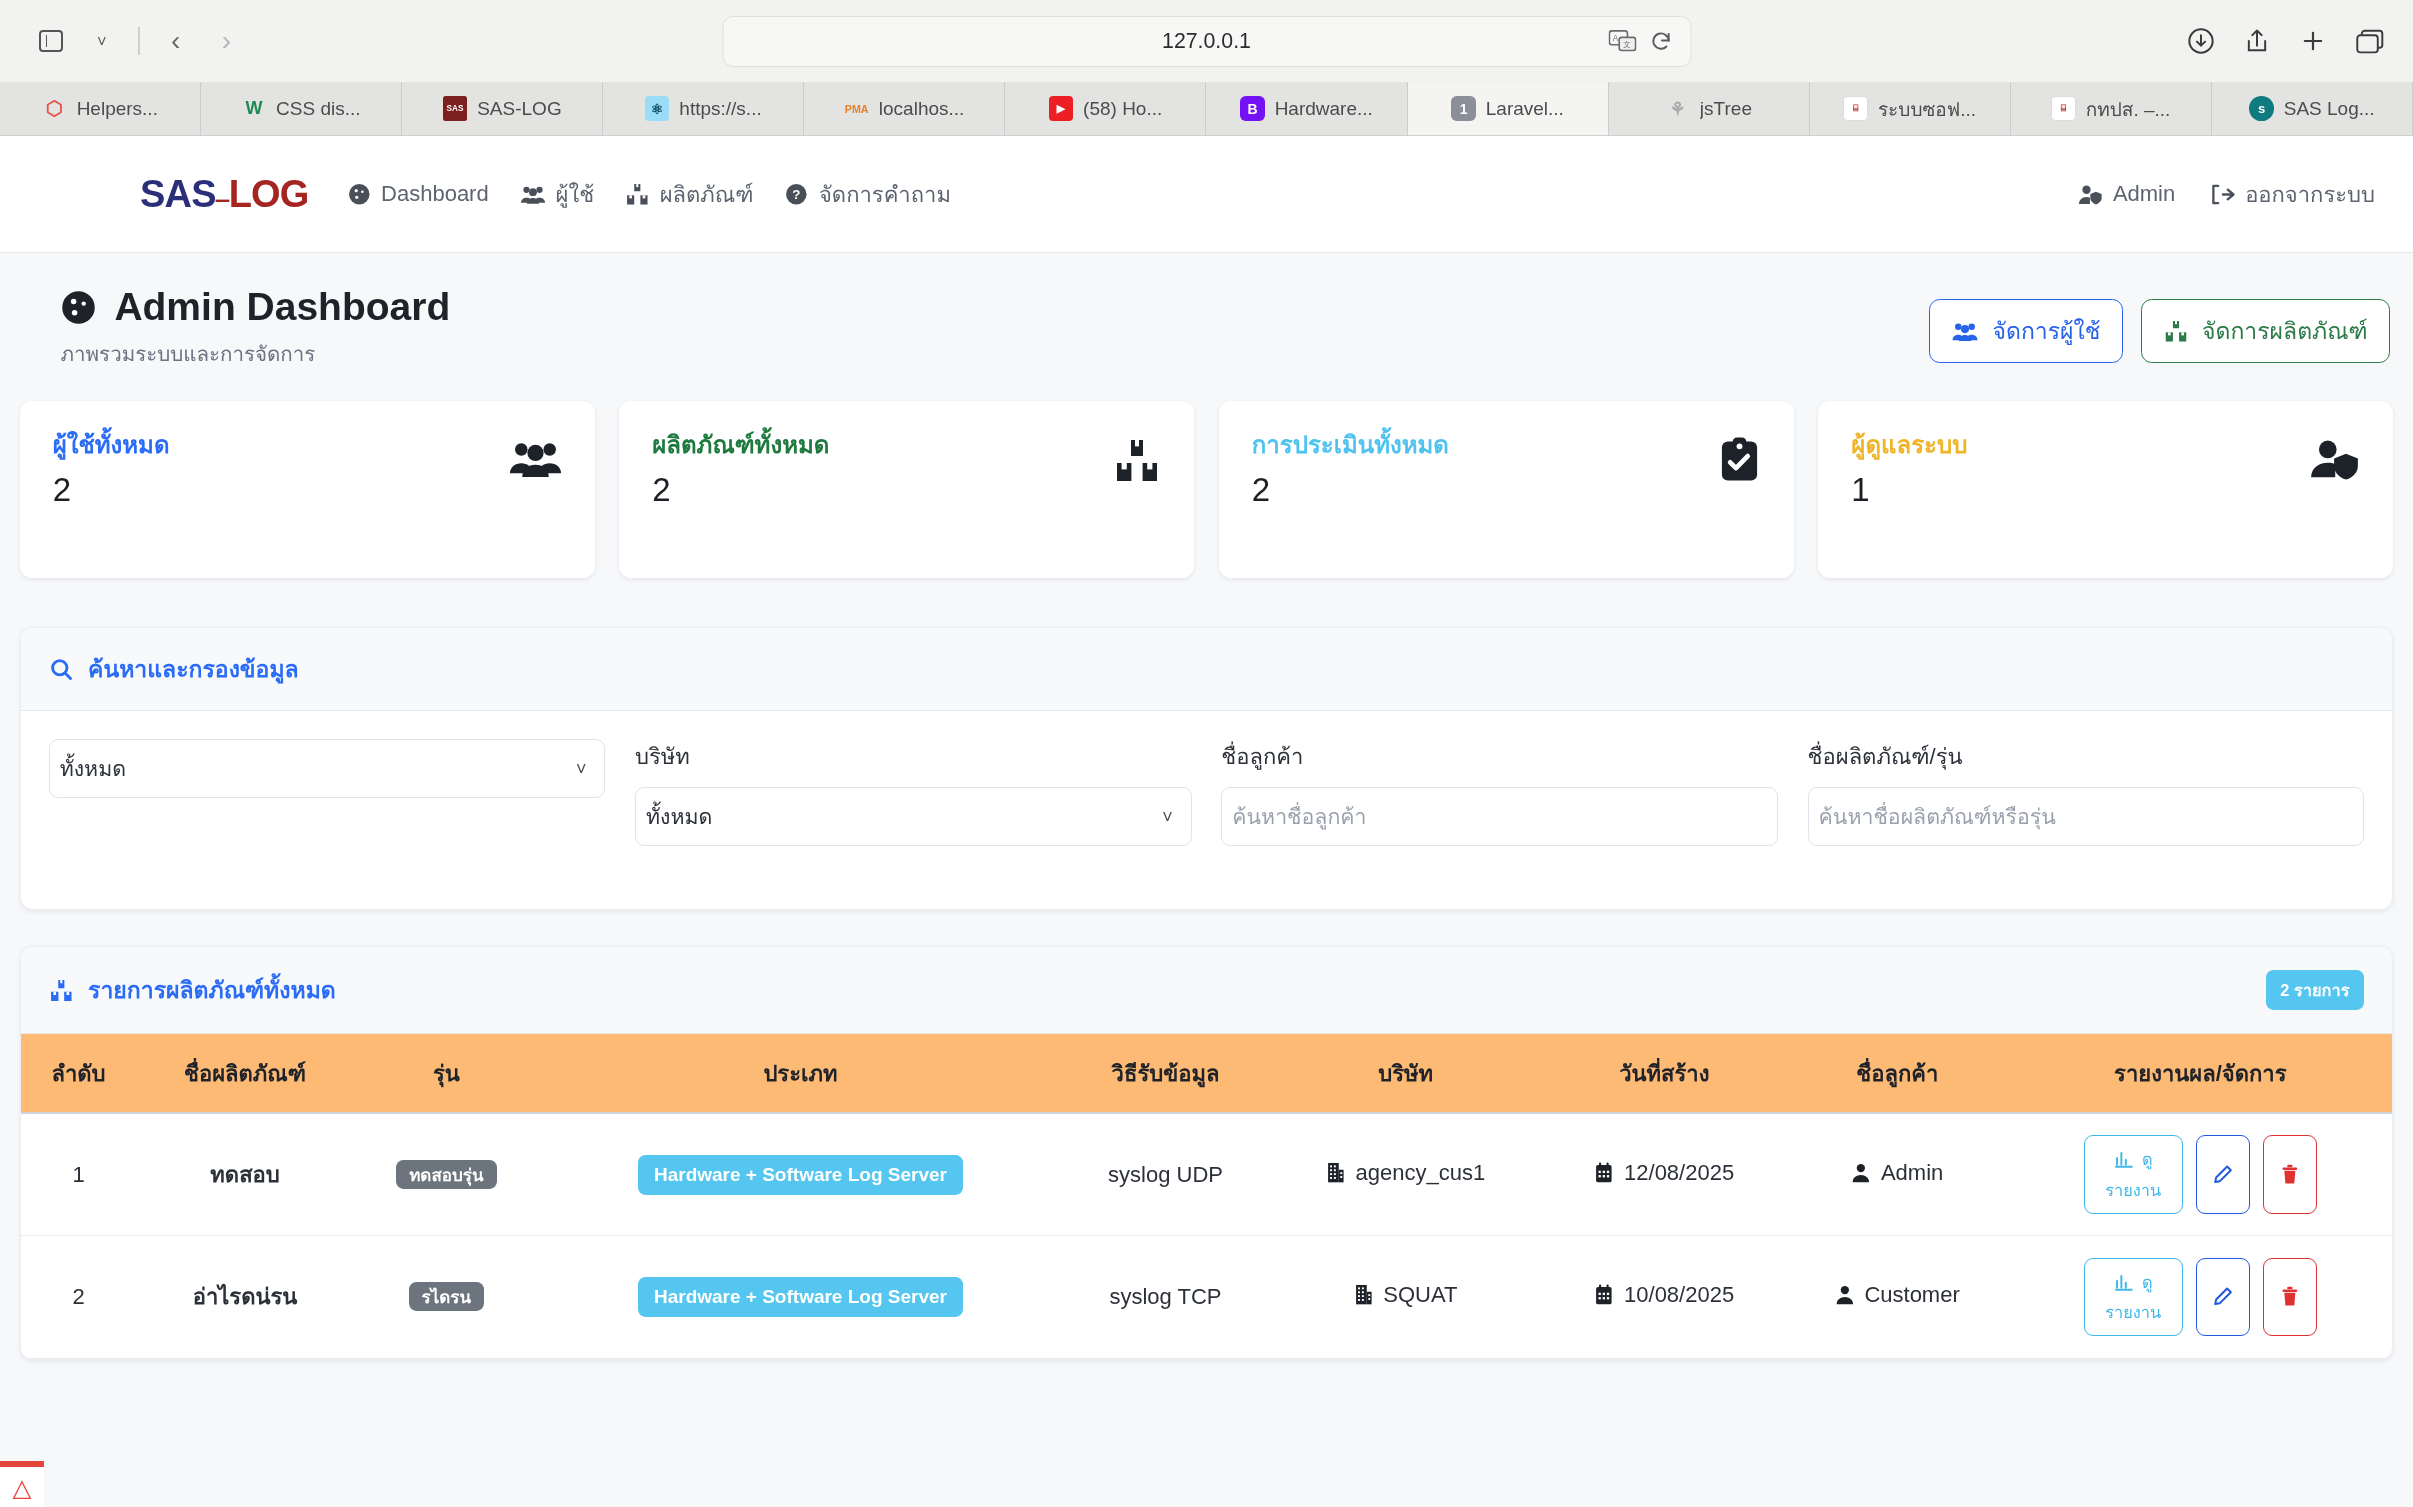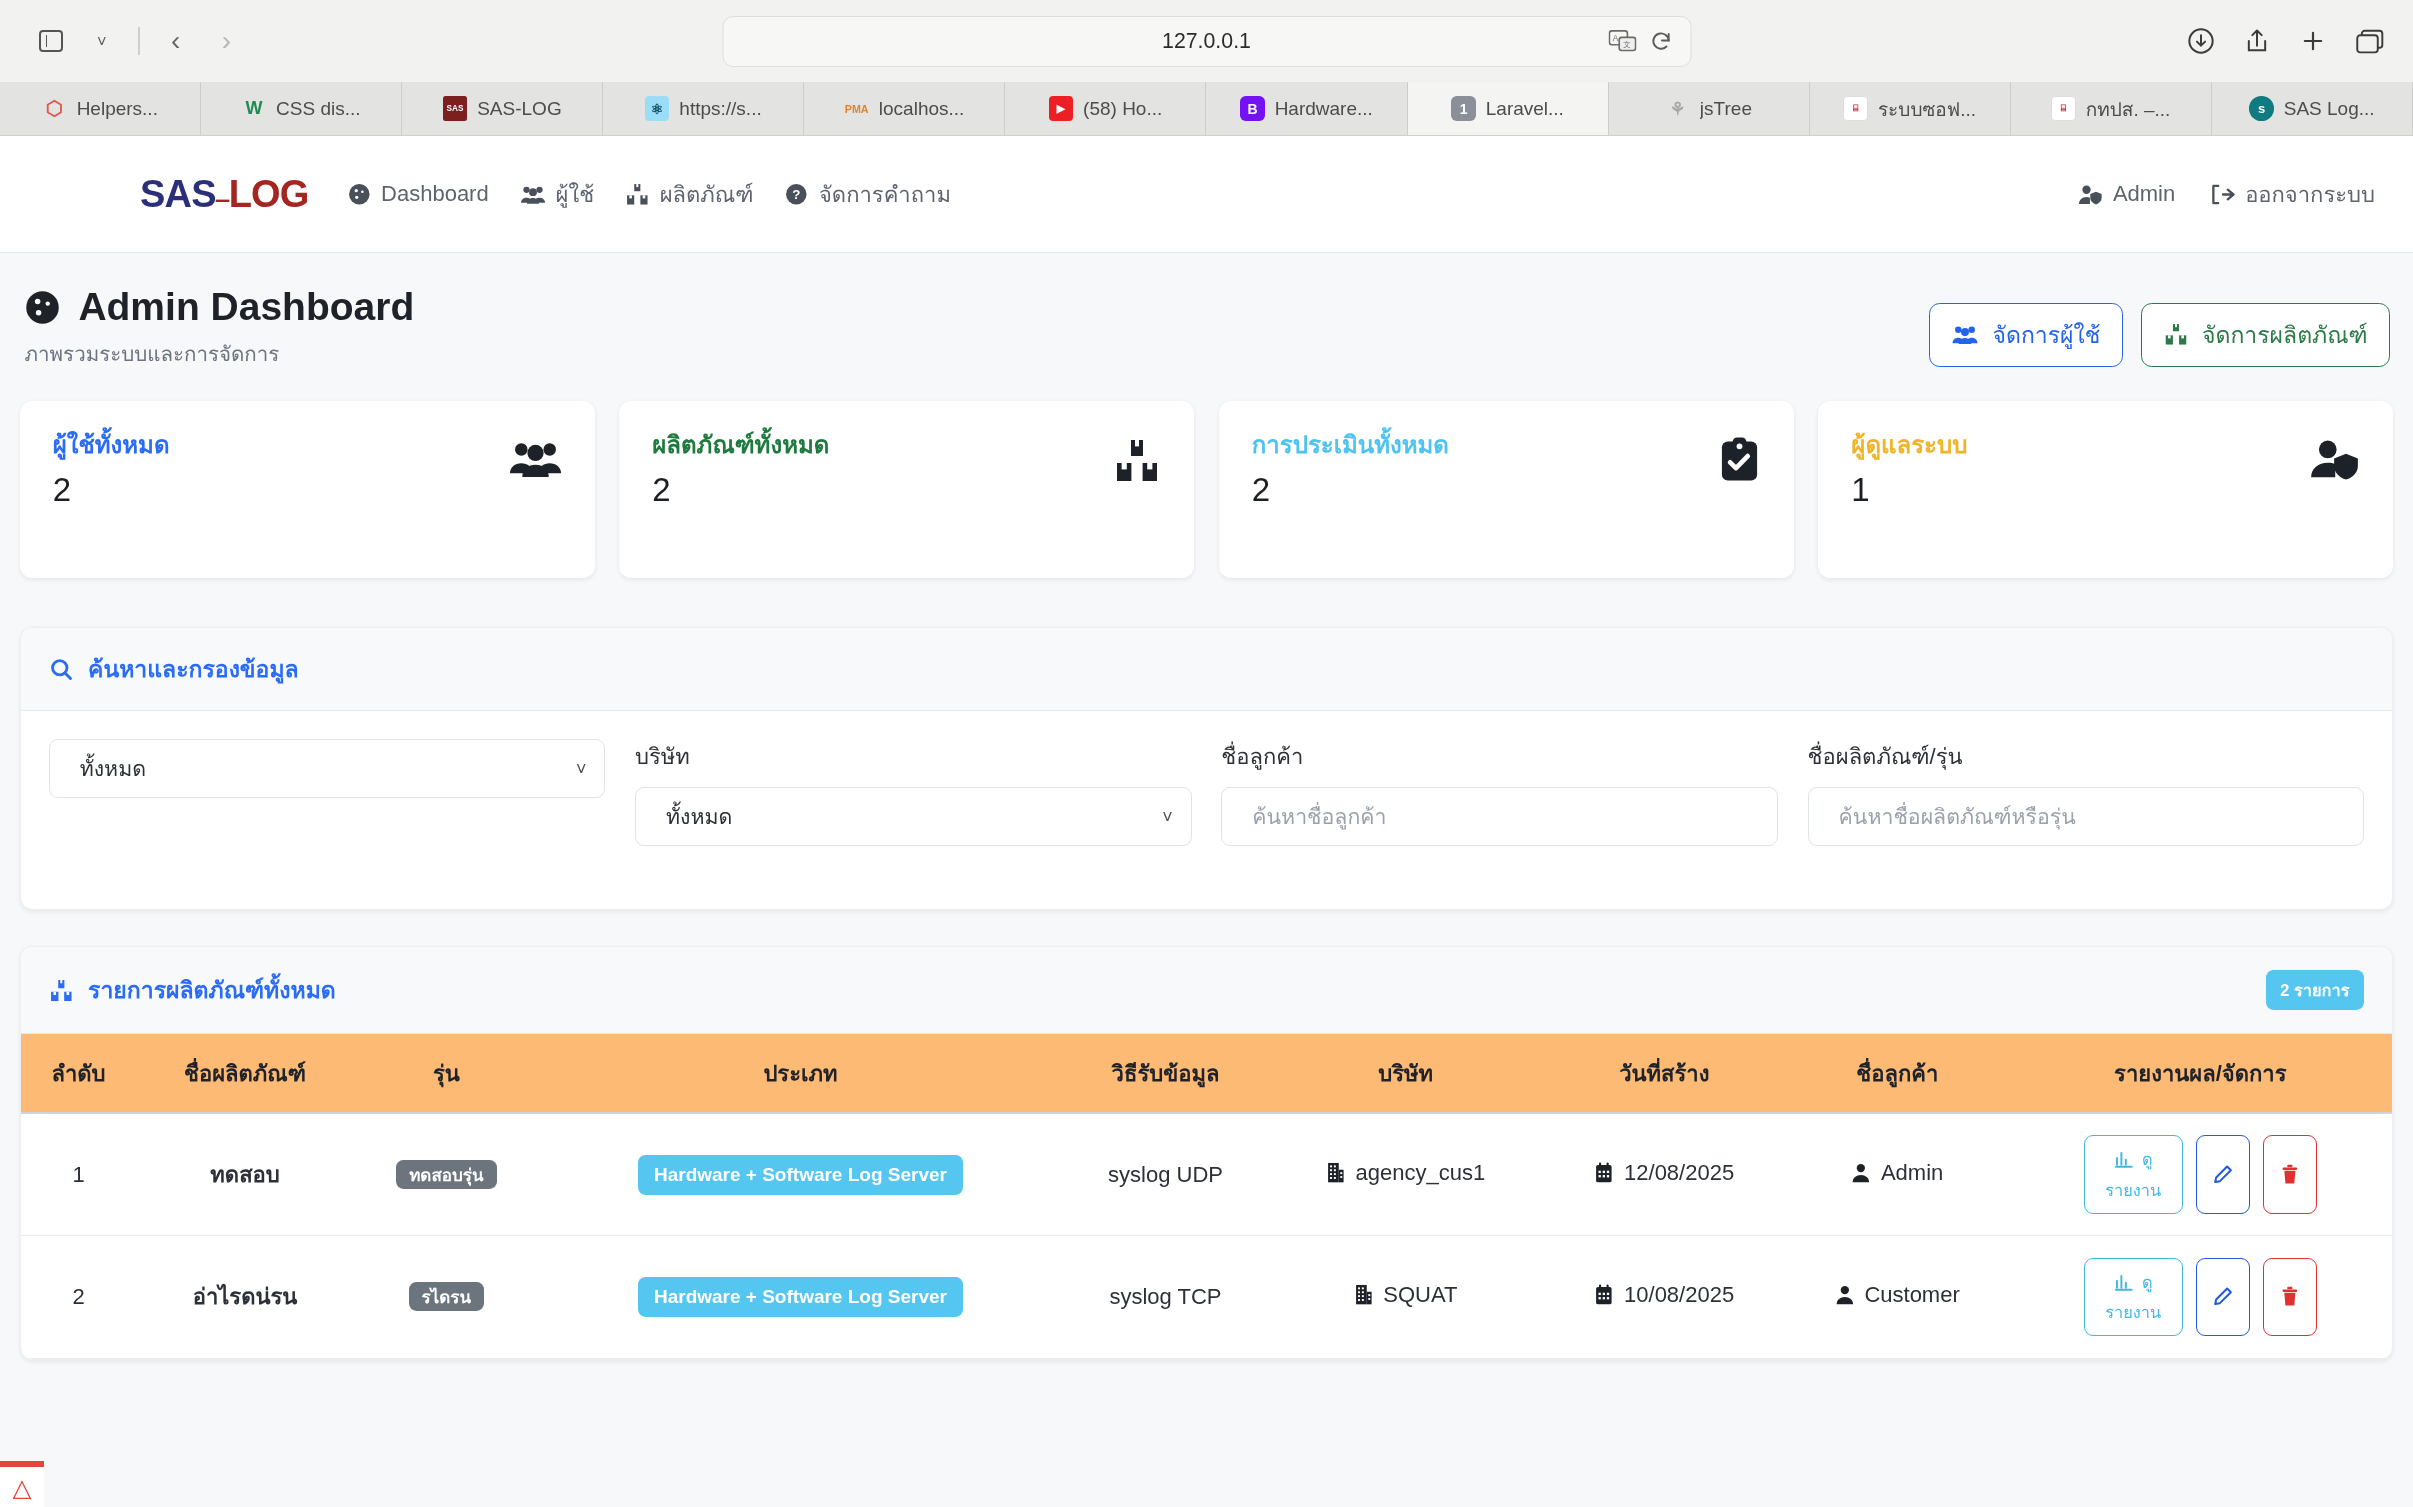--- a/index.html
+++ b/index.html
@@ -138,23 +138,24 @@
 
   
   .page {
     background: #f7f8fa;
     height: calc(1507px - 82px - 54px - 97px);
     padding: 33px 19.7px 0 19.7px;
     overflow: hidden;
   }
 
   .page-head {
-    display: flex; align-items: center;
+    display: flex; align-items: flex-start;
     padding: 0 3.3px 0 3.3px;
     margin-bottom: 31px;
+    margin-left: 36px;
   }
   .page-title-wrap { display: flex; flex-direction: column; }
   .page-title {
     display: flex; align-items: center; gap: 16.4px;
     font-size: 39px; font-weight: 700; color: #1f2329;
     line-height: 1.1;
   }
   .page-subtitle {
     font-size: 20.5px; color: #6b7280; margin-top: 8.2px; margin-left: 1.6px;
   }
@@ -232,21 +233,21 @@
   .field-label {
     font-size: 22px; color: #2c3038; margin-bottom: 13px; display: block;
   }
   .field-control {
     width: 100%; height: 59px;
     border: 1.6px solid #dfe3ea;
     border-radius: 9px;
     background: #ffffff;
     font-size: 21.3px;
     color: #2c3038;
-    padding: 0 30px;
+    padding: 0 10px;
     display: flex; align-items: center;
     position: relative;
     font-family: "Liberation Sans", sans-serif;
   }
   .field-control.placeholder { color: #9aa1ad; }
   .select-caret {
     position: absolute; right: 18px; top: 50%;
     transform: translateY(-50%);
     color: #4a5059; font-size: 18px; pointer-events: none;
   }

